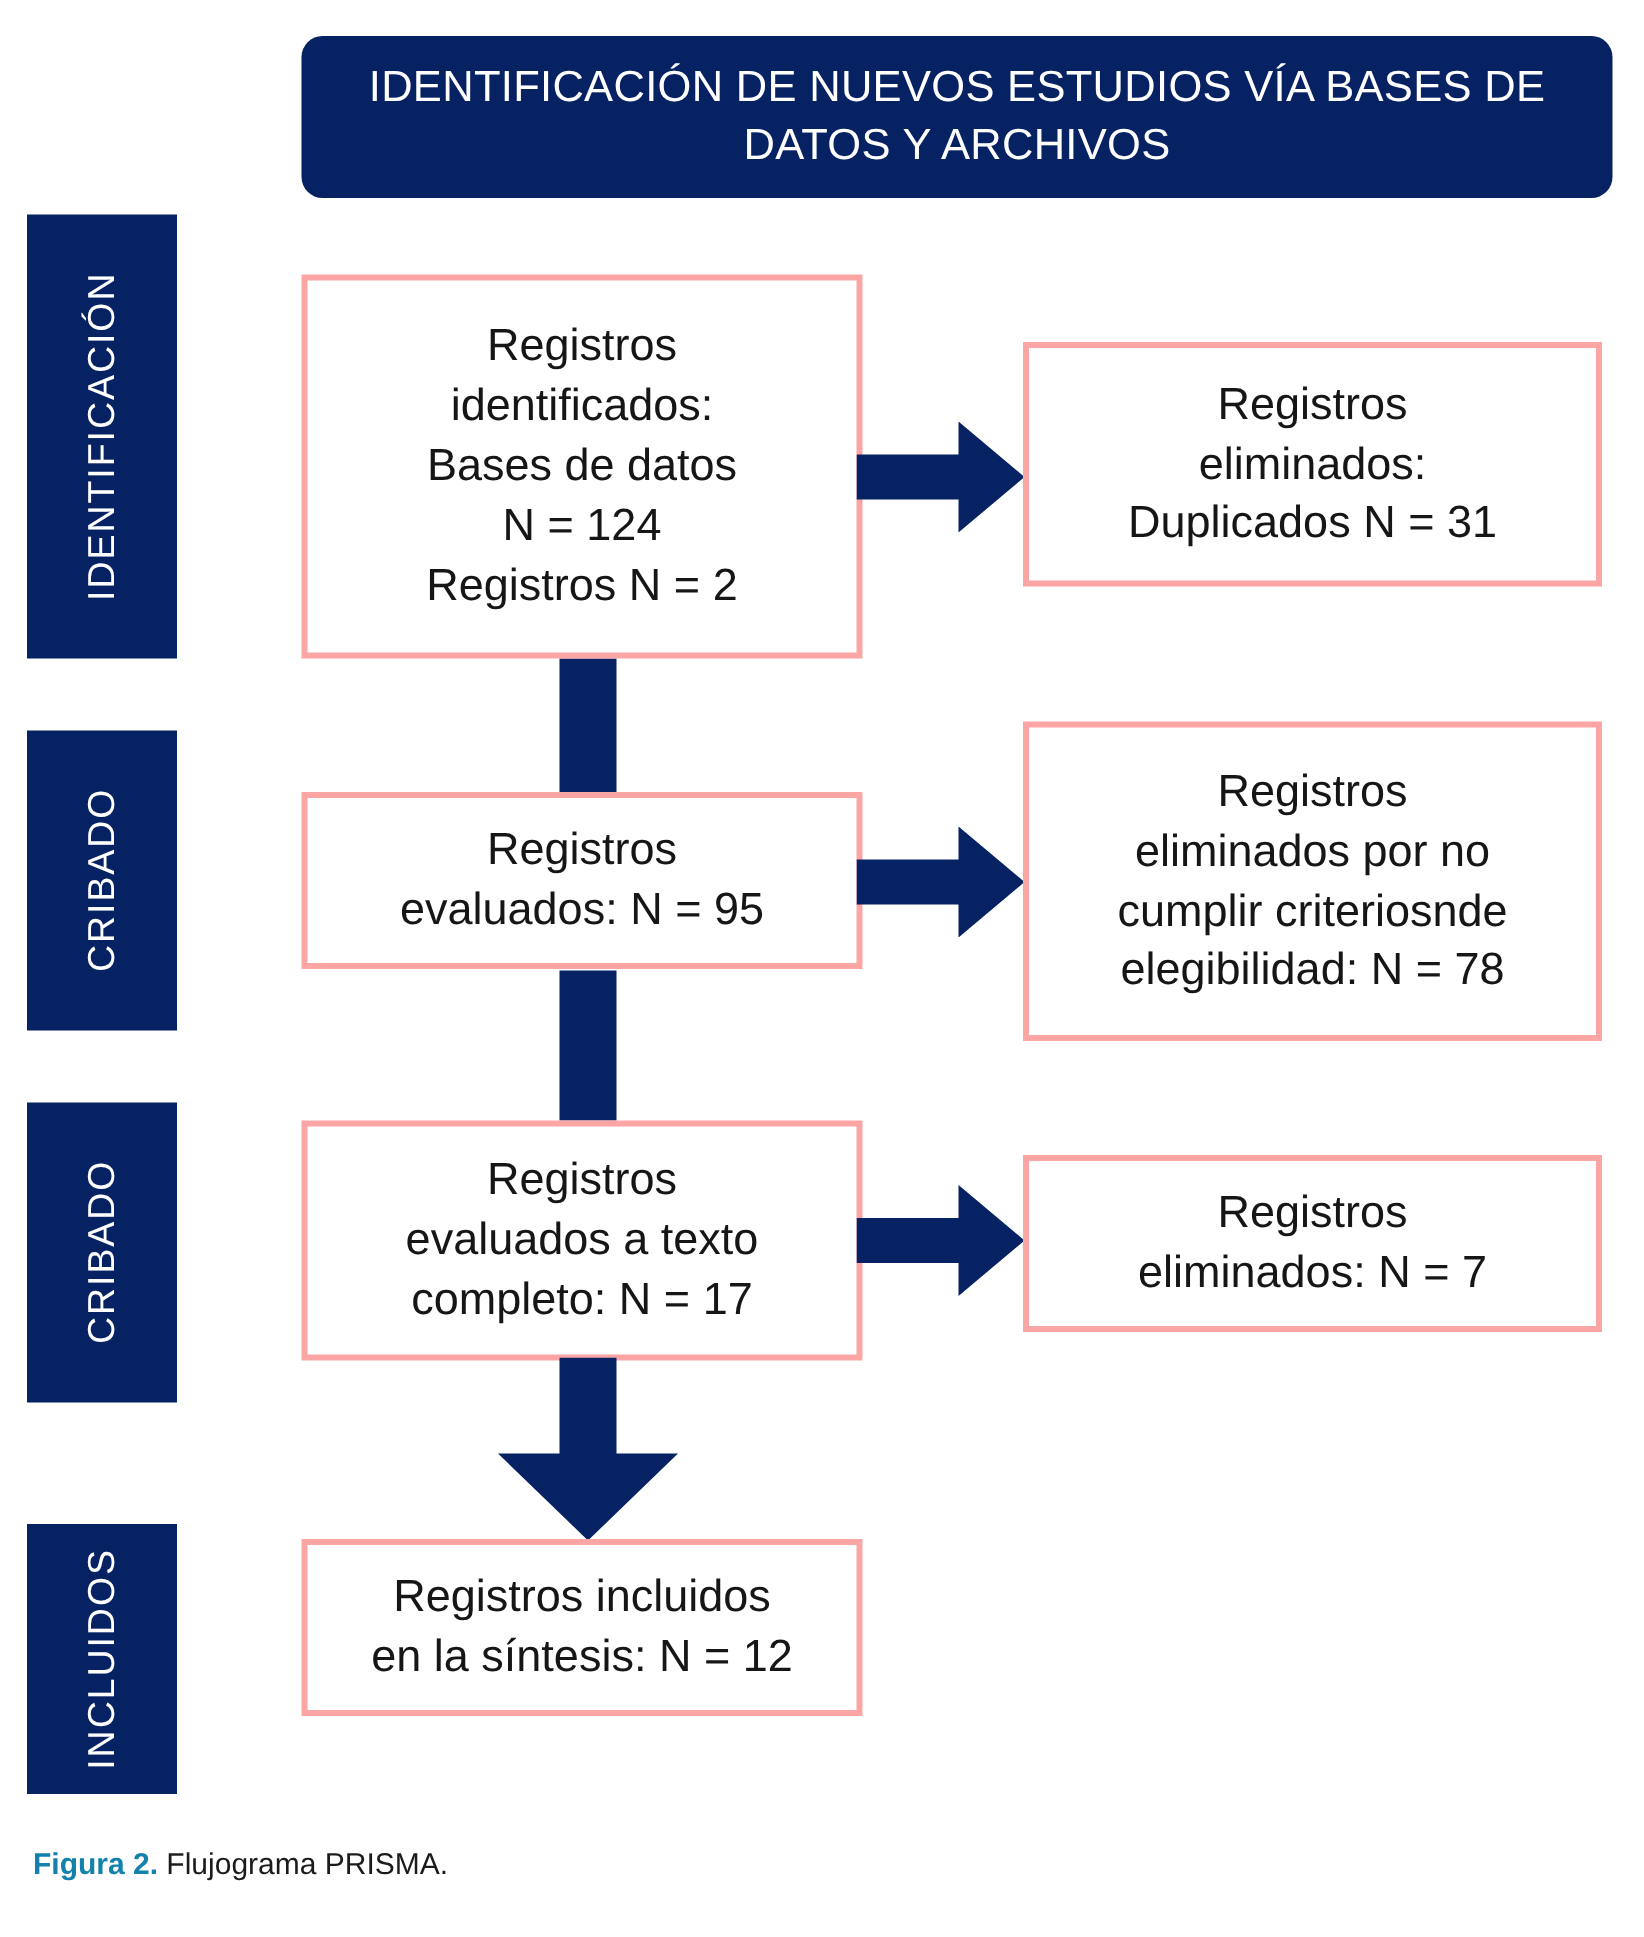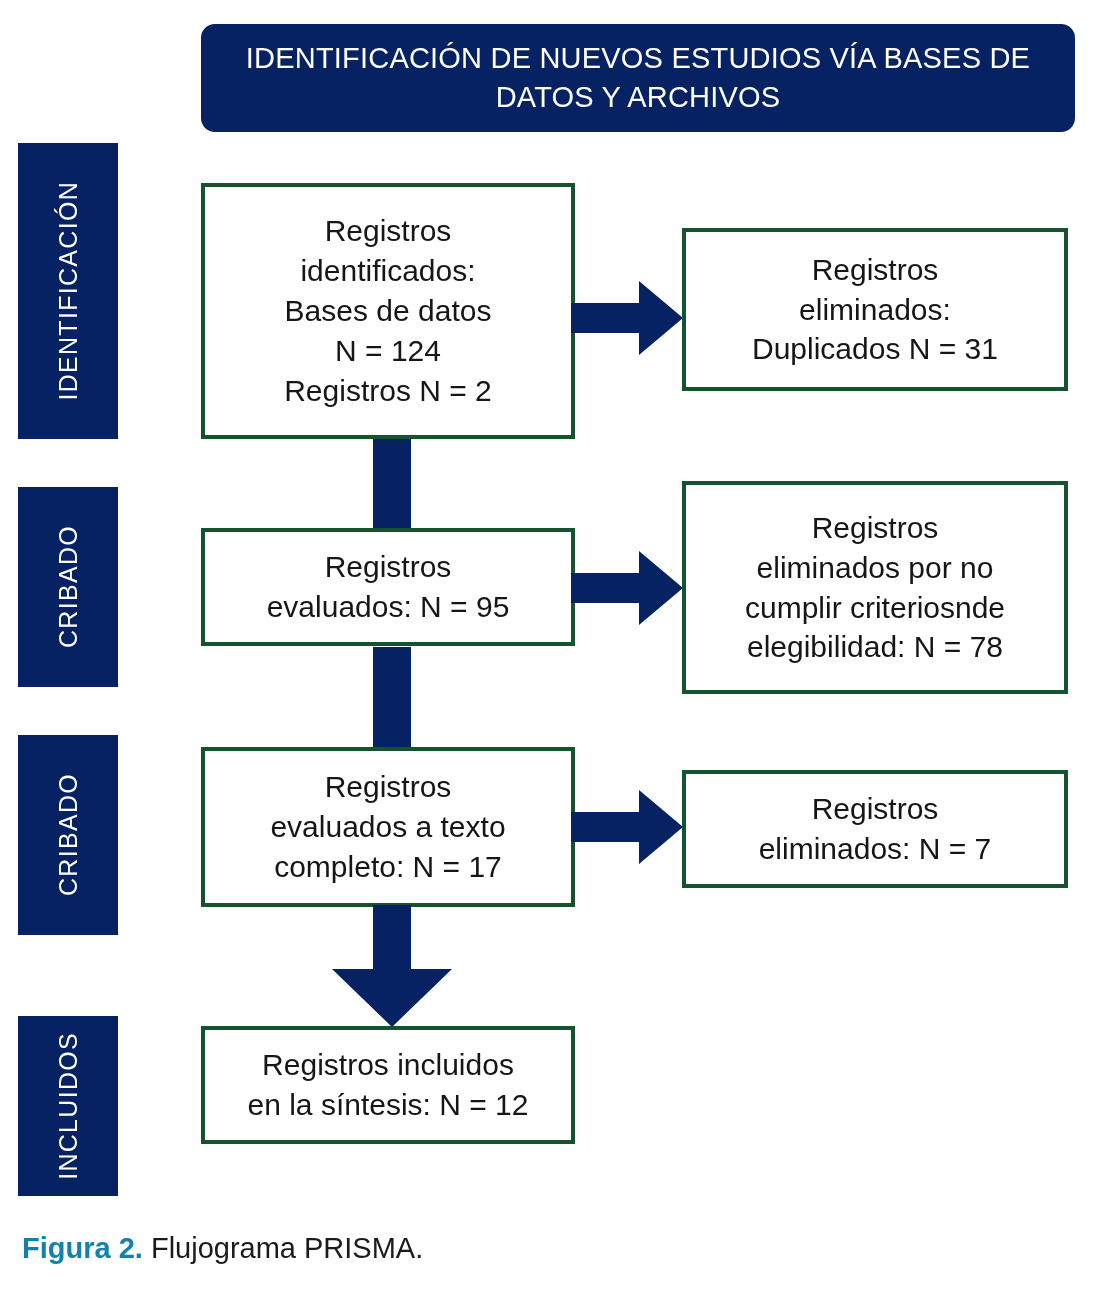--- a/index.html
+++ b/index.html
@@ -60,21 +60,21 @@
     transform: rotate(180deg);
     font-size: 25px;
     letter-spacing: 1.3px;
     white-space: nowrap;
     font-weight: 400;
   }
 
   
   .flow-box {
     position: absolute;
-    border: 4px solid #14532d;
+    border: 4px solid #fca5a5;
     background: #ffffff;
     box-sizing: border-box;
     display: flex;
     align-items: center;
     justify-content: center;
     text-align: center;
     padding: 6px 10px;
   }
   .flow-box .btext {
     font-size: 30px;
@@ -94,21 +94,21 @@
   }
   .arrow-down {
     position: absolute;
   }
 
   
   .caption {
     position: absolute;
     left: 22px;
     top: 1232px;
-    font-size: 29px;
+    font-size: 20px;
     color: #1b1b1b;
     white-space: nowrap;
   }
   .caption .fig-num {
     color: #1281ab;
     font-weight: bold;
   }
 </style>
 </head>
 <body>

